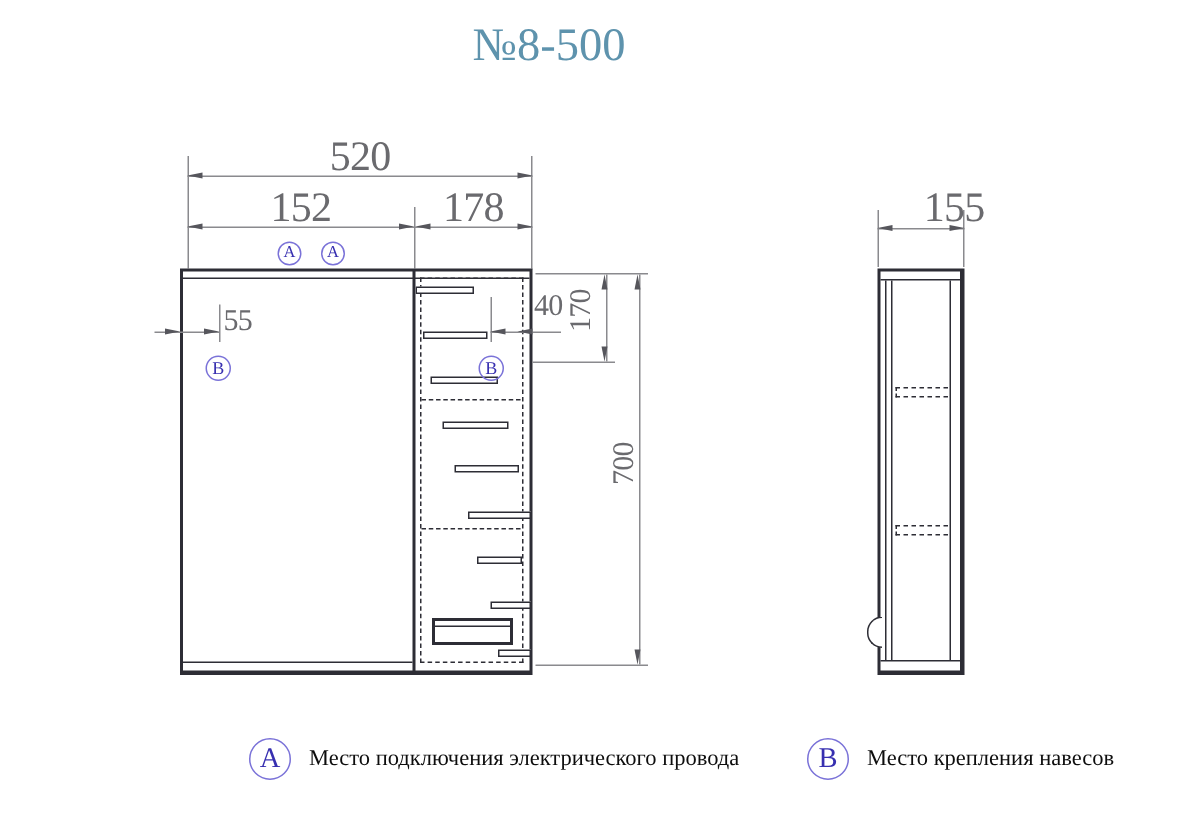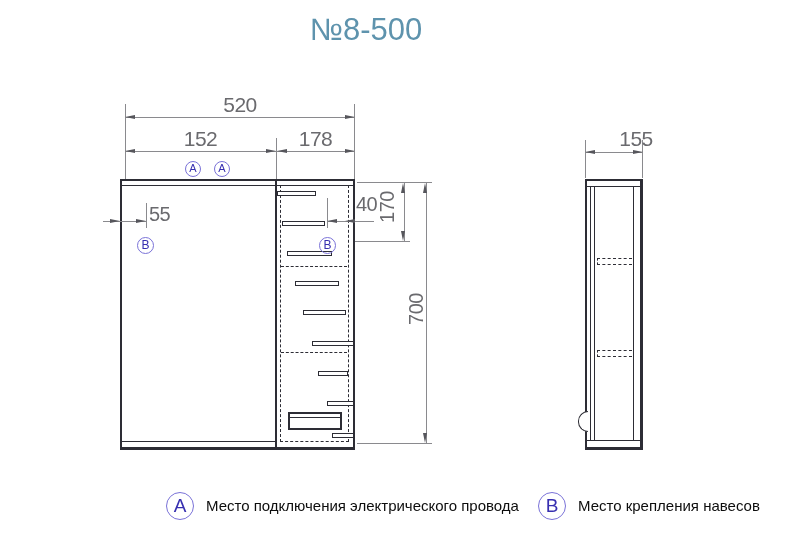--- a/index.html
+++ b/index.html
@@ -1,32 +1,32 @@
 <!DOCTYPE html>
 <html><head>
 <meta charset="utf-8">
 <style>
   html,body { margin:0; padding:0; background:#ffffff; }
   #canvas {
     position:relative; width:800px; height:554px; background:#ffffff;
-    font-family:Liberation Sans, sans-serif; overflow:hidden;
+    font-family:Liberation Serif, serif; overflow:hidden;
   }
   
   .abs { position:absolute; }
   
   .sh { position:absolute; height:0; border-top:1.5px solid #2d2d35; }
   .sv { position:absolute; width:0; border-left:1.5px solid #2d2d35; }
   .dash-h { position:absolute; height:0; border-top:1.5px dashed #2d2d35; }
   .dash-v { position:absolute; width:0; border-left:1.5px dashed #2d2d35; }
   
   .h { position:absolute; height:1px; background:#8a8a8e; }
   .v { position:absolute; width:1px; background:#8a8a8e; }
   
   .dim {
-    position:absolute; color:#6a6a6e; font-size:21px; line-height:22px;
+    position:absolute; color:#6a6a6e; font-size:28px; line-height:22px;
     text-align:center; letter-spacing:-0.5px; white-space:nowrap;
   }
   .dim.small { font-size:20px; }
   .dim.rot { transform:rotate(-90deg); }
   
   .arl,.arr,.aru,.ard { position:absolute; width:0; height:0; }
   .arl { border-top:2.5px solid transparent; border-bottom:2.5px solid transparent; border-right:10px solid #56565c; }
   .arr { border-top:2.5px solid transparent; border-bottom:2.5px solid transparent; border-left:10px solid #56565c; }
   .aru { border-left:2.5px solid transparent; border-right:2.5px solid transparent; border-bottom:10px solid #56565c; }
   .ard { border-left:2.5px solid transparent; border-right:2.5px solid transparent; border-top:10px solid #56565c; }

